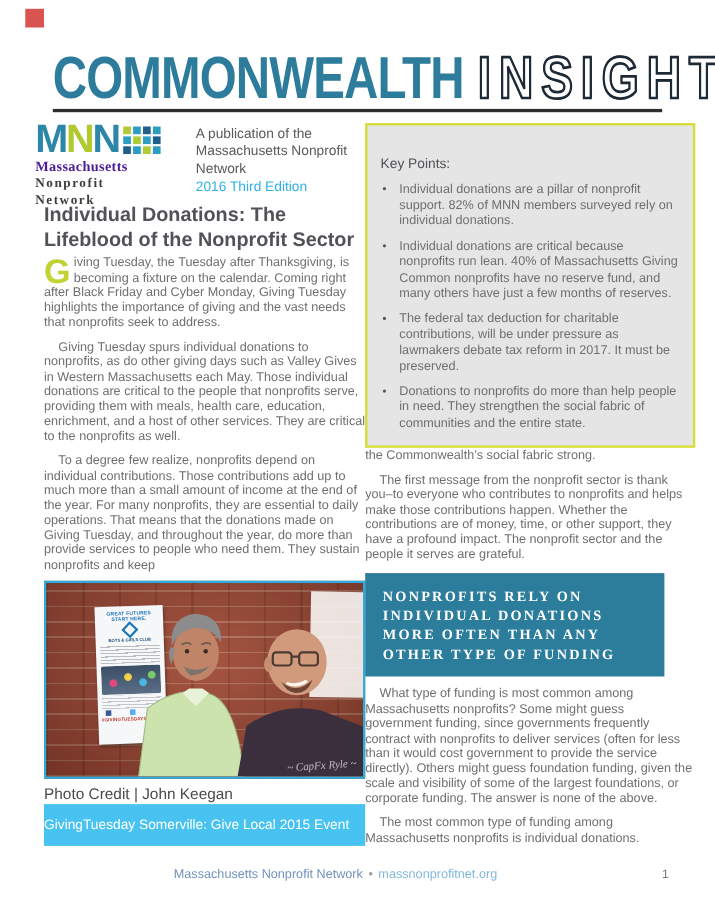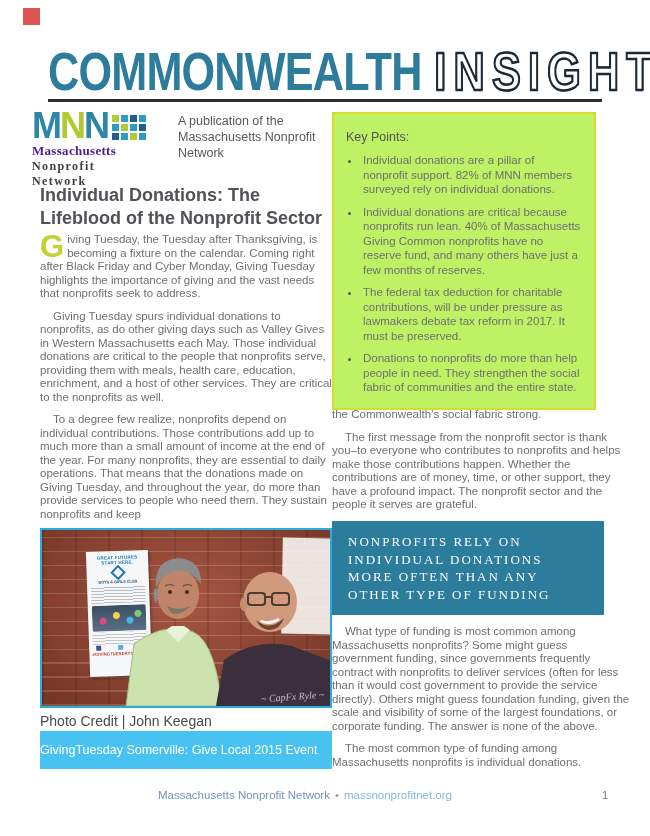--- a/index.html
+++ b/index.html
@@ -35,30 +35,30 @@
 
   
   .col-left  { position:absolute; left:40px;  top:233px; width:293px; font-size:11.5px; line-height:13.5px; color:#6e6f72; }
   .col-right1{ position:absolute; left:332px; top:408px; width:298px; font-size:11.5px; line-height:13.5px; color:#6e6f72; }
   .col-right2{ position:absolute; left:332px; top:625px; width:298px; font-size:11.5px; line-height:13.5px; color:#6e6f72; }
   .para { margin-top:9px; }
   .indent { text-indent:13px; }
   .dropcap { float:left; font-size:31px; line-height:26px; font-weight:600; color:#c1d232; margin:1px 3px 0 0; }
 
   
-  .keypoints { position:absolute; left:332px; top:112px; width:264px; border:2px solid #d6dd2b; background:#bef264; padding:16px 12px 13px 12px; }
+  .keypoints { position:absolute; left:332px; top:112px; width:300px; border:2px solid #d6dd2b; background:#e5e5e5; padding:28px 12px 13px 12px; }
   .keypoints-title { font-size:12.5px; color:#515257; margin-bottom:9px; }
   .keypoints ul { list-style:disc; padding-left:15px; }
   .keypoints li { font-size:11.5px; line-height:14.5px; color:#6e6f72; padding-left:2px; }
   .keypoints li::marker { color:#58595b; }
   .keypoints li + li { margin-top:8px; }
 
   
   .quote-box { position:absolute; left:332px; top:521px; width:272px; background:#2c7d9c; color:#fff; padding:12px 16px;
-      font-family:"Liberation Serif", serif; font-weight:400; font-size:13px; line-height:17.5px; letter-spacing:2px; text-transform:uppercase; }
+      font-family:"Liberation Serif", serif; font-weight:700; font-size:13px; line-height:17.5px; letter-spacing:2px; text-transform:uppercase; }
 
   
   .photo { position:absolute; left:40px; top:528px; width:292px; height:180px; border:2px solid #2bacdf;
       background-color:#9c4734;
       background-image:
         radial-gradient(ellipse at 50% 40%, rgba(255,220,190,0.10), rgba(0,0,0,0.25) 95%),
         repeating-linear-gradient(0deg, rgba(235,205,185,0.30) 0 1.5px, rgba(0,0,0,0) 1.5px 14px),
         repeating-linear-gradient(90deg, rgba(70,25,12,0.22) 0 2px, rgba(0,0,0,0) 2px 33px);
       overflow:hidden; }
   .poster2 { position:absolute; right:-4px; top:8px; width:52px; height:96px; background:rgba(250,250,248,0.88); transform:rotate(1deg); }
@@ -124,20 +124,21 @@
           <i style="background:#afcb35"></i>
           <i style="background:#2d9ec1"></i>
       </div>
     </div>
     <div class="logo-line1">Massachusetts</div>
     <div class="logo-line2">Nonprofit Network</div>
   </div>
 
   <div class="pub-info">
     <div>A publication of the Massachusetts Nonprofit Network</div>
+    <div class="pub-edition">2016 Third Edition</div>
   </div>
 
   <div class="headline">
     <div>Individual Donations: The</div>
     <div>Lifeblood of the Nonprofit Sector</div>
   </div>
 
   <div class="col-left">
     <p><span class="dropcap">G</span><span>iving Tuesday, the Tuesday after Thanksgiving, is becoming a fixture on the calendar.  Coming right after Black Friday and Cyber Monday, Giving Tuesday highlights the importance of giving and the vast needs that nonprofits seek to address.</span></p>
     <p class="para indent">Giving Tuesday spurs individual donations to nonprofits, as do other giving days such as Valley Gives in Western Massachusetts each May.  Those individual donations are critical to the people that nonprofits serve, providing them with meals, health care, education, enrichment, and a host of other services. They are critical to the nonprofits as well.</p>

